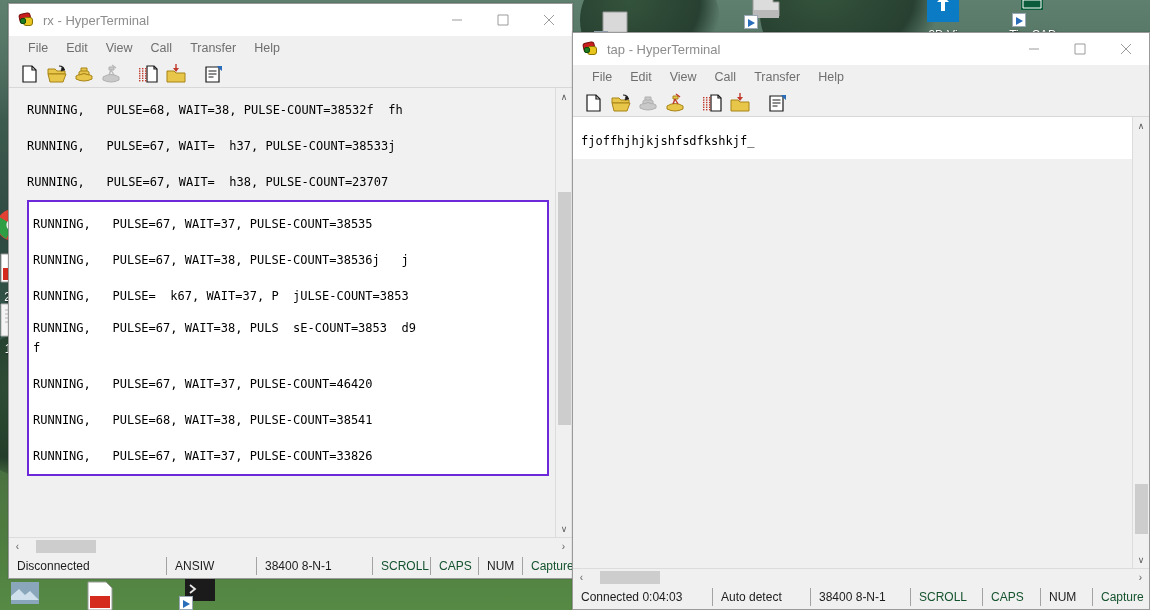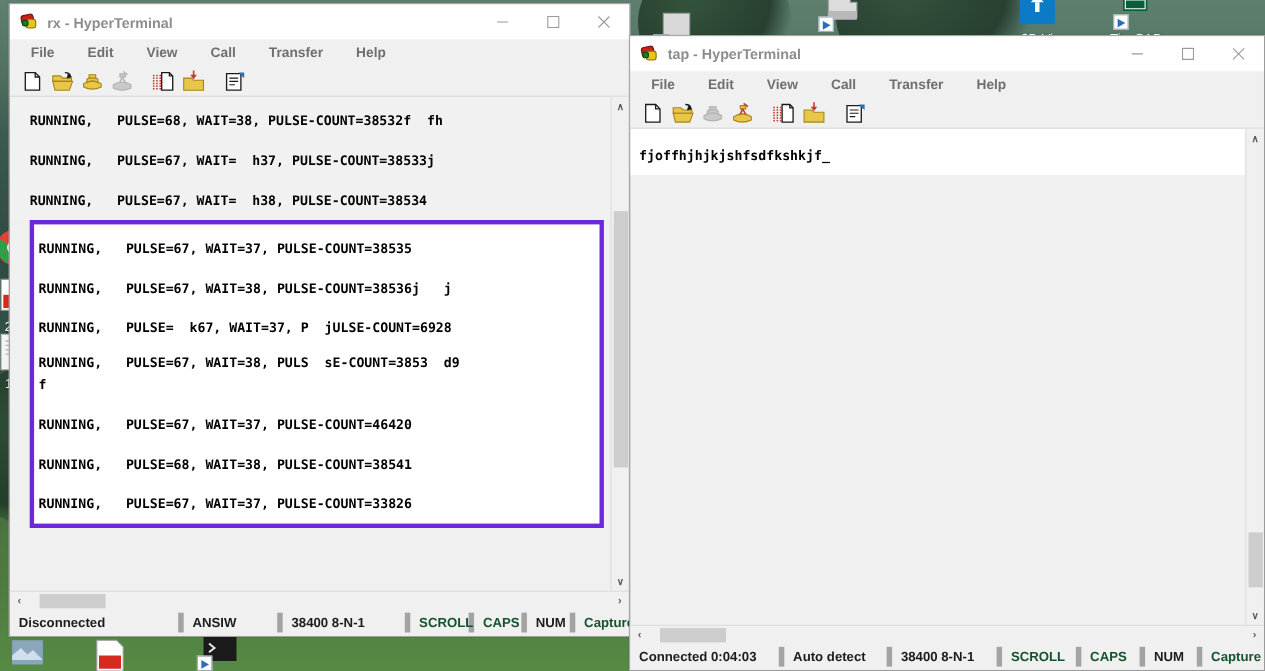--- a/index.html
+++ b/index.html
@@ -26,53 +26,53 @@
   .dicon { position:absolute; width:86px; text-align:center; color:#fff;
     font-size:12px; line-height:14px; text-shadow:1px 1px 2px rgba(0,0,0,.85); }
   .dicon .glyph { width:40px; height:40px; margin:0 auto 2px; position:relative; }
   .shortcut-arrow { position:absolute; left:-1px; bottom:-1px; width:14px; height:14px;
     background:#fff; border:1px solid #9aa7b5; }
   .shortcut-arrow:after{ content:""; position:absolute; left:3px; top:3px; width:0; height:0;
     border-left:7px solid #2a6ebb; border-top:4px solid transparent; border-bottom:4px solid transparent;}
 
   
   .win { position:absolute; background:#f0f0f0; border:1px solid #9a9a9a;
-         box-shadow:0 0 0 1px rgba(0,0,0,.06); display:flex; flex-direction:column;font-weight:bold; }
+         box-shadow:0 0 0 1px rgba(0,0,0,.06); display:flex; flex-direction:column; }
   .titlebar { height:32px; background:#ffffff; display:flex; align-items:center;
               padding-left:9px; flex:0 0 auto; }
   .title-ico { width:18px; height:18px; position:relative; flex:0 0 auto; margin-right:7px; }
   .title-ico .b1{position:absolute;left:1px;top:2px;width:12px;height:10px;background:#c81e1e;border:1px solid #7a0d0d;border-radius:3px;transform:rotate(-12deg);}
   .title-ico .b2{position:absolute;left:5px;top:6px;width:10px;height:9px;background:#e8c51c;border:1px solid #8a7406;border-radius:3px;}
   .title-ico .b3{position:absolute;left:2px;top:7px;width:6px;height:6px;background:#1f7a1f;border:1px solid #0d4a0d;border-radius:2px;}
   .title-text { font-size:13px; color:#2b2b2b; flex:1 1 auto; white-space:nowrap; }
   .title-text.inactive { color:#8d8d8d; }
   .wbtns { display:flex; height:32px; flex:0 0 auto; }
   .wbtn { width:46px; height:32px; display:flex; align-items:center; justify-content:center;
           font-size:13px; color:#2b2b2b; }
   .wbtn.inactive { color:#9b9b9b; }
   .wbtn svg { display:block; }
 
   .menubar { height:24px; background:#f0f0f0; display:flex; align-items:center;
-             padding-left:10px; gap:12px; flex:0 0 auto; }
+             padding-left:10px; gap:0; flex:0 0 auto; }
   .menu-item { font-size:12.5px; color:#1c1c1c; padding:3px 9px; white-space:nowrap; }
   .menubar.inactive .menu-item{ color:#6f6f6f; }
 
   .toolbar { height:28px; background:#f0f0f0; display:flex; align-items:center;
              padding-left:9px; gap:3px; flex:0 0 auto;
              border-bottom:1px solid #d8d8d8; }
   .tb { width:24px; height:22px; position:relative; }
   .tb.gap { margin-left:11px; }
 
   
   .term-wrap { flex:1 1 auto; display:flex; min-height:0; }
   .term { flex:1 1 auto; position:relative; overflow:hidden;
           font-family:"DejaVu Sans Mono","Liberation Mono",monospace;
           font-size:12px; color:#000; }
   .term-upper { background:#f1f1f1; padding:4px 0 0 18px; }
-  .term-lower { background:#ffffff; border:4px solid #6d28d9; margin:0 6px 0 18px;
+  .term-lower { background:#ffffff; border:2px solid #6d28d9; margin:0 6px 0 18px;
                 padding:4px 0 0 4px; }
   .tline { height:36px; line-height:36px; white-space:pre; }
   .tline.wrap { height:auto; line-height:20px; padding:4px 0 8px; }
 
   
   .vsb { width:17px; background:#f0f0f0; border-left:1px solid #dcdcdc;
          display:flex; flex-direction:column; flex:0 0 auto; }
   .sb-arrow { height:17px; display:flex; align-items:center; justify-content:center;
               color:#5b5b5b; font-size:9px; }
   .sb-track { flex:1 1 auto; position:relative; }
@@ -80,21 +80,21 @@
   .hsb { height:17px; background:#f0f0f0; display:flex; align-items:center; flex:0 0 auto;
          border-top:1px solid #dcdcdc; }
   .hsb-arrow { width:17px; text-align:center; color:#5b5b5b; font-size:10px; }
   .hsb-track { flex:1 1 auto; position:relative; height:13px; }
   .hsb-thumb { position:absolute; top:0; bottom:0; left:10px; width:60px; background:#cdcdcd; }
 
   
   .statusbar { height:24px; background:#f0f0f0; display:flex; align-items:center;
                font-size:12px; color:#1c1c1c; flex:0 0 auto; }
   .sb-cell { padding:0 8px; height:18px; line-height:18px; display:flex; align-items:center;
-             border-right:5px solid #a3a3a3; white-space:nowrap; }
+             border-right:1px solid #a3a3a3; white-space:nowrap; }
   .sb-cell.dim { color:#14532d; }
   .sb-cell.last { border-right:none; }
   .grip { margin-left:auto; width:14px; height:14px; position:relative; }
   .grip i{ position:absolute; width:2px; height:2px; background:#b0b0b0; }
 </style>
 </head>
 <body>
 
 <div id="desktop">
   <div class="sky-band"></div>
@@ -264,26 +264,26 @@
             <path d="M4 4 h13 v15 H4 Z" fill="#ffffff" stroke="#1a1a1a" stroke-width="1.2"></path>
             <path d="M6.5 8 h8 M6.5 11 h8 M6.5 14 h5" fill="none" stroke="#1a1a1a" stroke-width="1"></path>
             <path d="M15 3 h5 v5 l-2.5 -2 Z" fill="#2a6ebb"></path>
           </svg></div>
       </div>
       <div class="term-wrap">
         <div class="term">
           <div class="term-upper">
             <div class="tline">RUNNING,   PULSE=68, WAIT=38, PULSE-COUNT=38532f  fh</div>
             <div class="tline">RUNNING,   PULSE=67, WAIT=  h37, PULSE-COUNT=38533j</div>
-            <div class="tline">RUNNING,   PULSE=67, WAIT=  h38, PULSE-COUNT=38534</div>
+            <div class="tline">RUNNING,   PULSE=67, WAIT=  h38, PULSE-COUNT=23707</div>
           </div>
           <div class="term-lower">
             <div class="tline">RUNNING,   PULSE=67, WAIT=37, PULSE-COUNT=38535</div>
             <div class="tline">RUNNING,   PULSE=67, WAIT=38, PULSE-COUNT=38536j   j</div>
-            <div class="tline">RUNNING,   PULSE=  k67, WAIT=37, P  jULSE-COUNT=6928</div>
+            <div class="tline">RUNNING,   PULSE=  k67, WAIT=37, P  jULSE-COUNT=3853</div>
             <div class="tline wrap">RUNNING,   PULSE=67, WAIT=38, PULS  sE-COUNT=3853  d9
 f</div>
             <div class="tline">RUNNING,   PULSE=67, WAIT=37, PULSE-COUNT=46420</div>
             <div class="tline">RUNNING,   PULSE=68, WAIT=38, PULSE-COUNT=38541</div>
             <div class="tline">RUNNING,   PULSE=67, WAIT=37, PULSE-COUNT=33826</div>
           </div>
         </div>
         <div class="vsb">
           <div class="sb-arrow">∧</div>
           <div class="sb-track">

